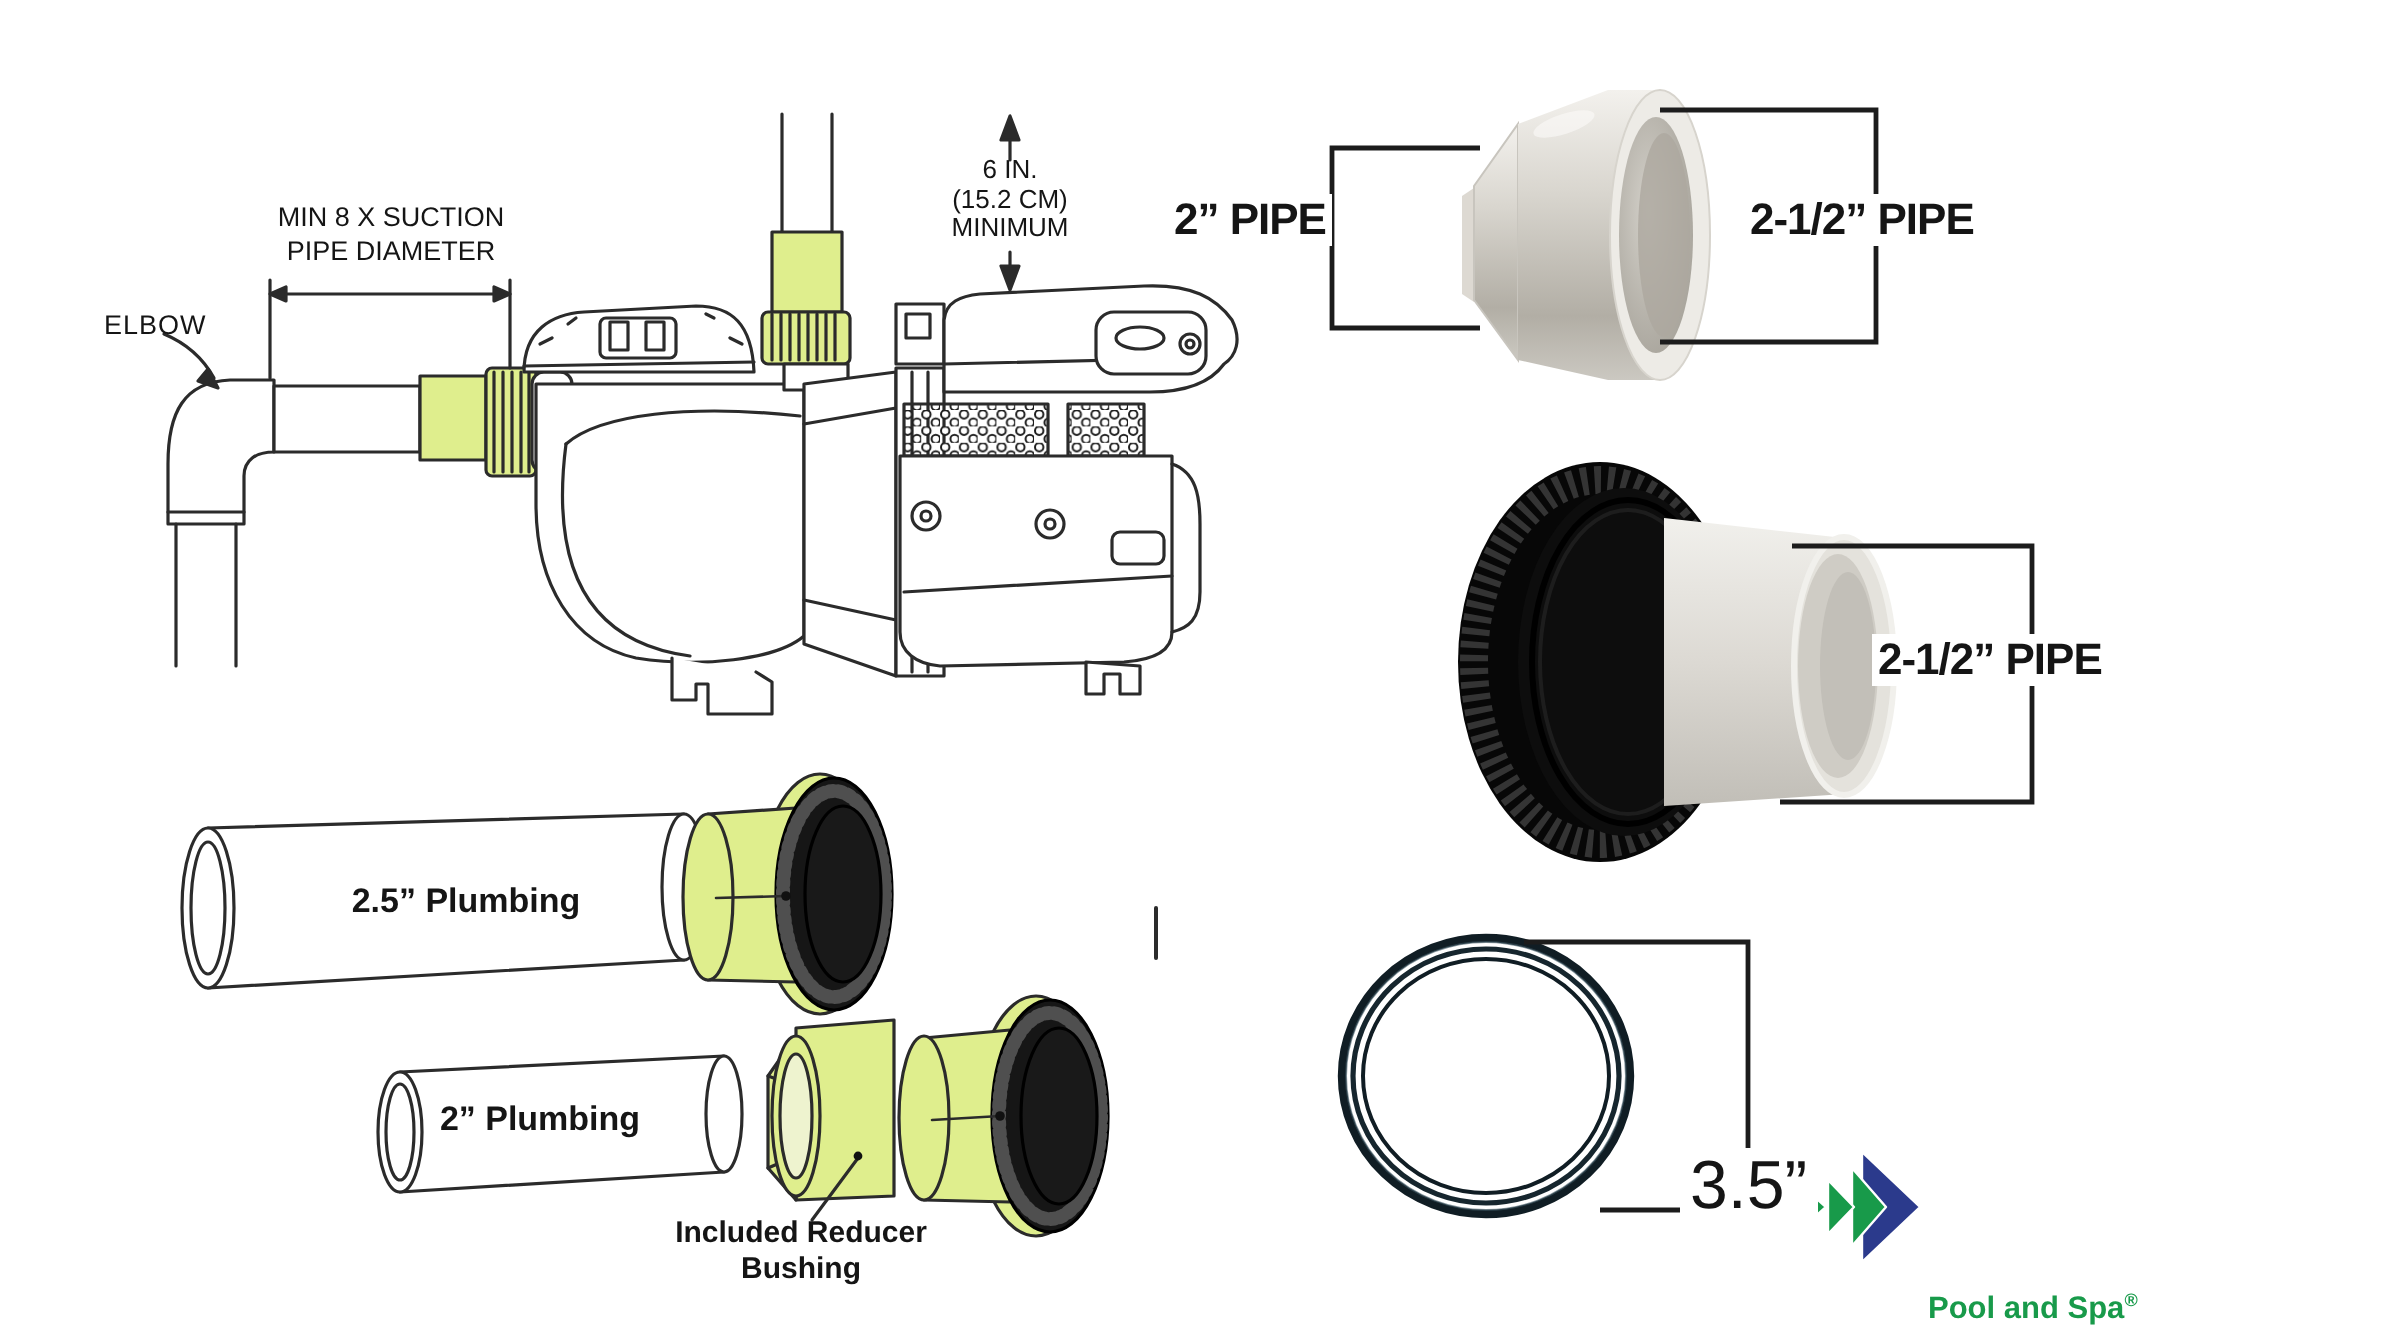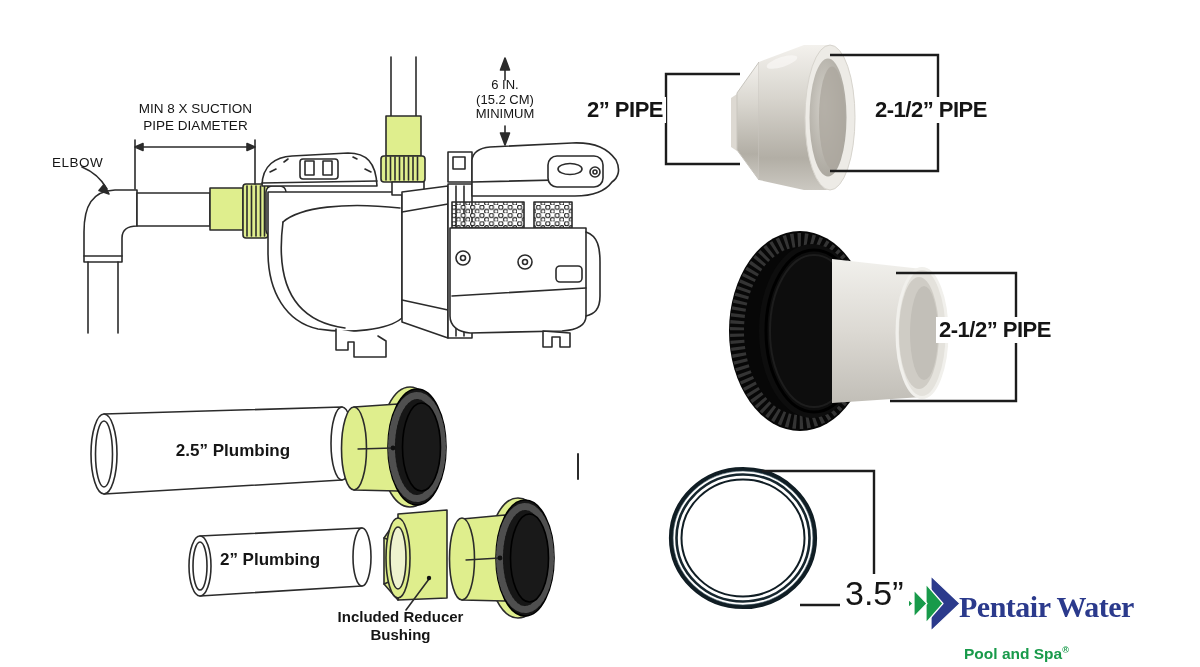--- a/index.html
+++ b/index.html
@@ -294,19 +294,18 @@
   </div>
 
   <div class="lbl big" style="left:584px;top:97px;">2” PIPE</div>
 
   <div class="lbl big" style="left:872px;top:97px;">2-1/2” PIPE</div>
 
   <div class="lbl big" style="left:936px;top:317px;">2-1/2” PIPE</div>
 
   <div class="lbl oring-size" style="left:840px;top:539px;margin-top:35px;">3.5”</div>
 
-  <div class="lbl brand" style="left:959px;top:592px;">Pentair Water</div>
 
   <div class="lbl tagline" style="left:964px;top:626px;margin-top:16px;">
     <span>Pool and Spa</span><span class="reg">®</span>
   </div>
 
 </div>
 
 </body></html>

